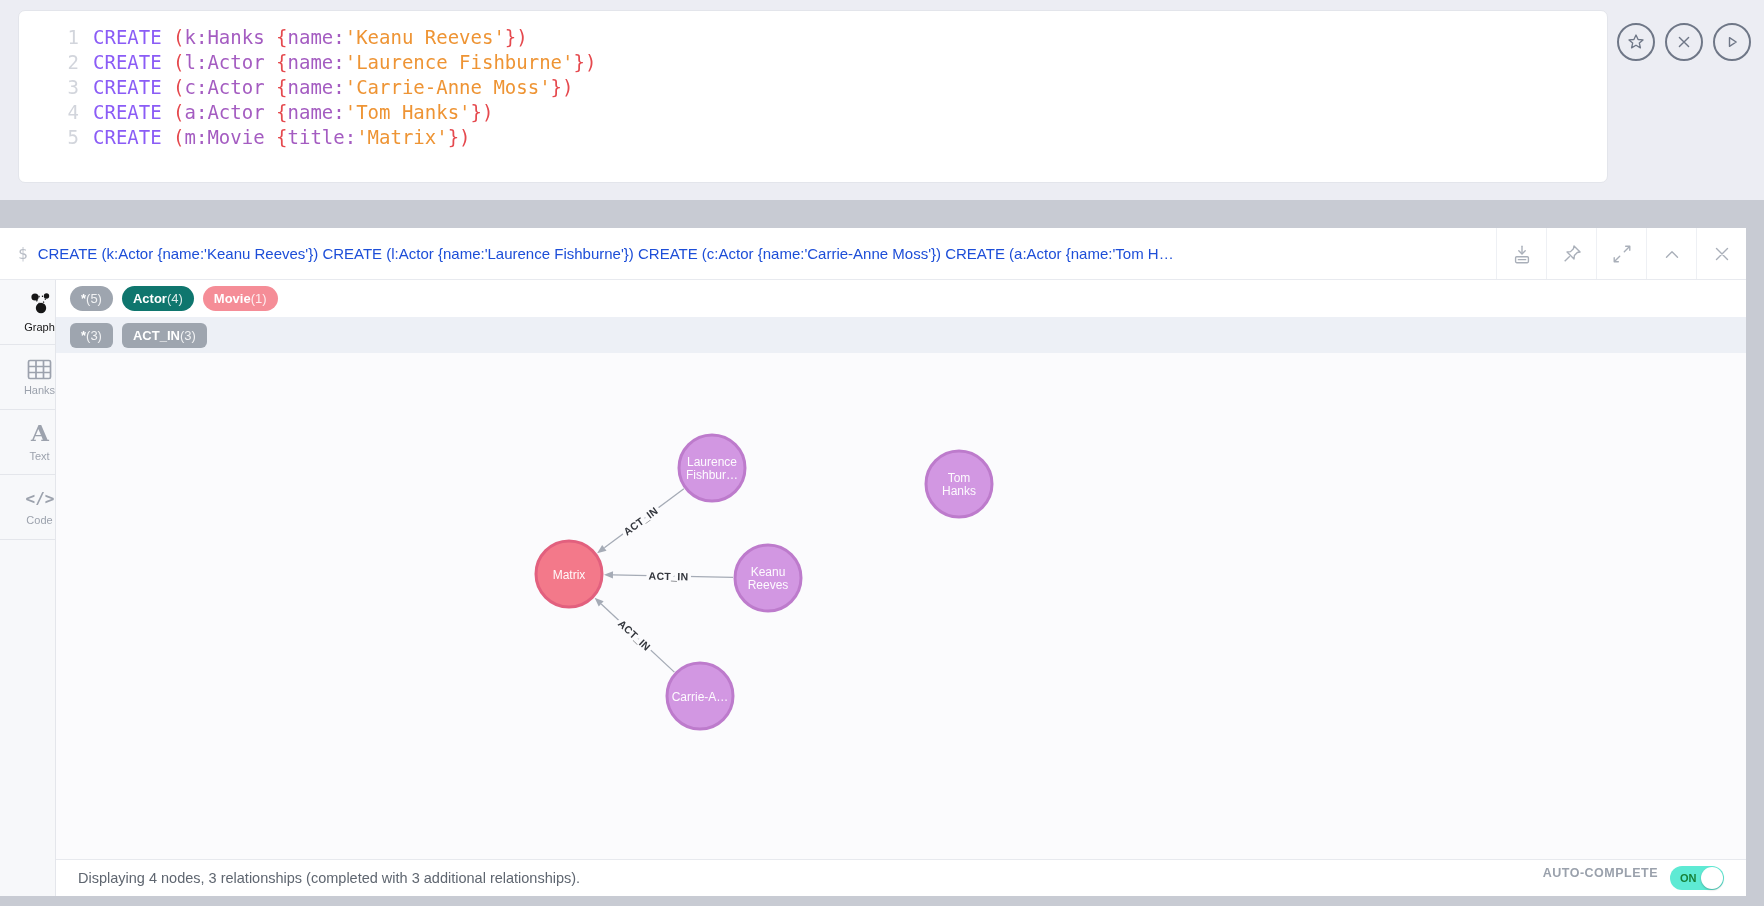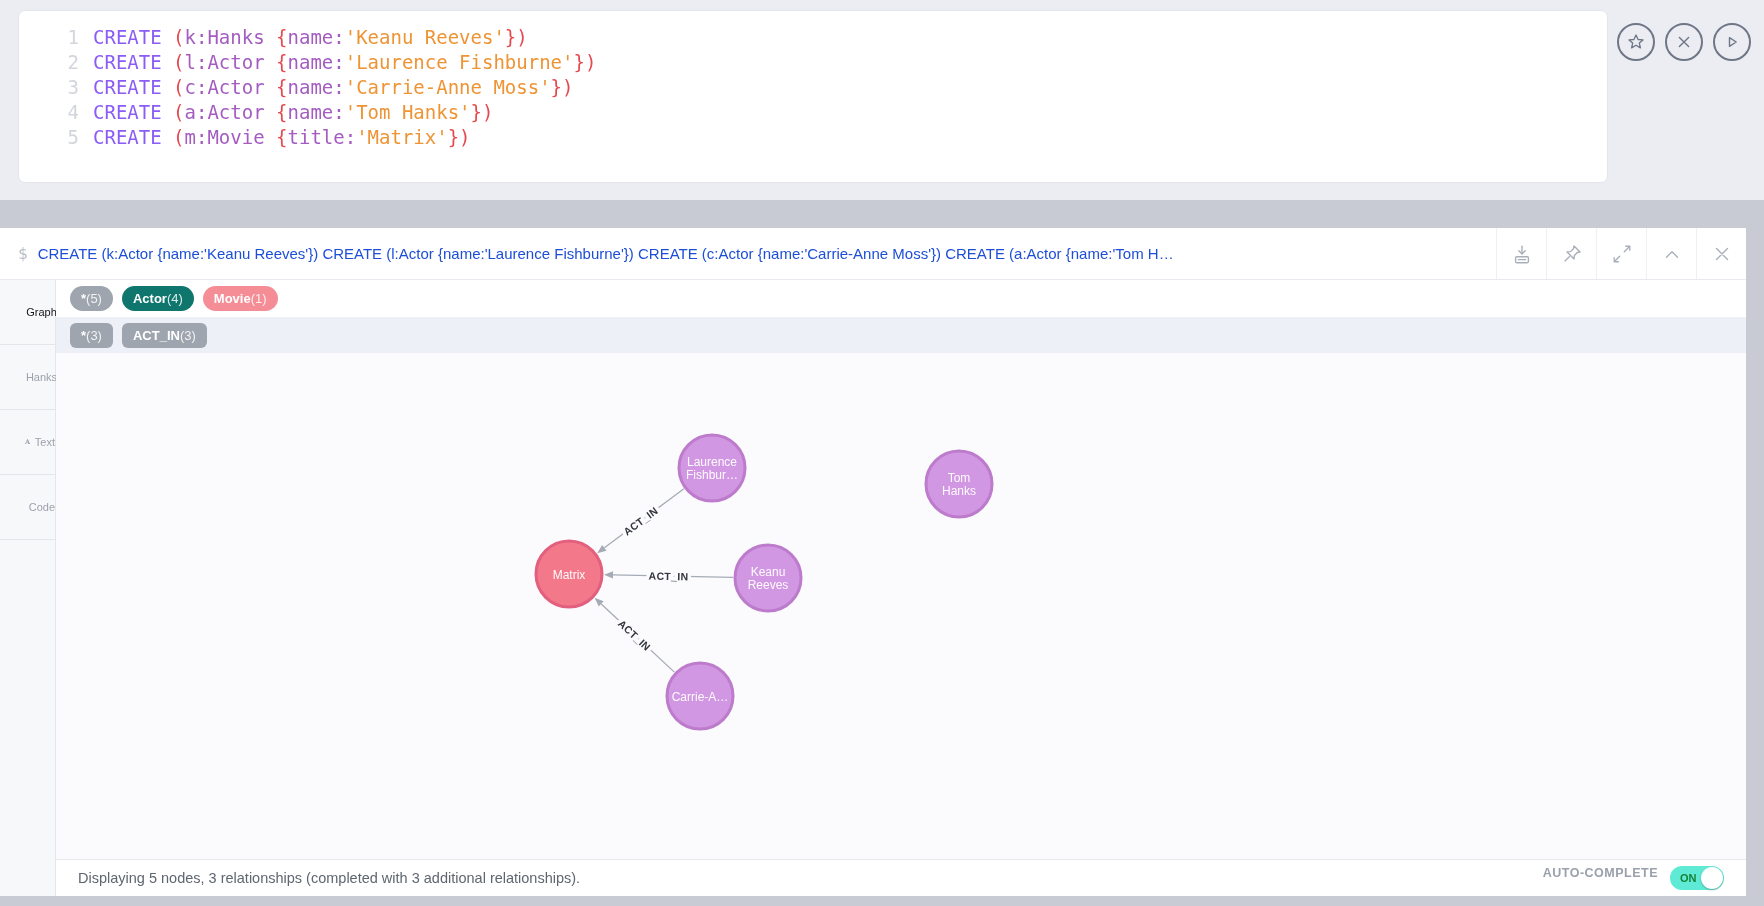--- a/index.html
+++ b/index.html
@@ -43,21 +43,21 @@
   .tool-btn {
     width:50px; height:100%; border:none; border-left:1px solid #EEF0F4; background:#fff;
     display:flex; align-items:center; justify-content:center; cursor:pointer; padding:0;
   }
 
   .frame-body { flex:1; display:flex; min-height:0; }
 
   
   .view-sidebar { flex:0 0 56px; width:56px; background:#F7F8FA; border-right:1px solid #E4E6EB; }
   .side-item {
-    height:65px; border-bottom:1px solid #E4E6EB; display:flex; flex-direction:row;
+    height:65px; border-bottom:1px solid #E4E6EB; display:flex; flex-direction:column;
     align-items:center; justify-content:center; gap:4px; cursor:pointer; color:#9CA2AD;padding-left:24px;
   }
   .side-item.active { color:#161616; }
   .side-label { font-size:11px; }
 
   
   .main-col { flex:1; display:flex; flex-direction:column; min-width:0; }
   .chip-row { display:flex; align-items:center; gap:9px; padding-left:14px; }
   .chip-row.nodes { flex:0 0 37px; background:#fff; }
   .chip-row.rels  { flex:0 0 36px; background:#EDF0F6; }
@@ -264,21 +264,21 @@
                   <text class="node-label" x="712" y="236">Reeves</text>
                 </g>
                 <g>
                   <circle cx="644" cy="343" r="33" fill="#D297E2" stroke="#BD7BCC" stroke-width="3"></circle>
                   <text class="node-label" x="644" y="347.5">Carrie-A…</text>
                 </g>
               </svg>
           </div>
 
           <div class="frame-footer">
-            <div class="status">Displaying 5 nodes, 3 relationships (completed with 3 additional relationships).</div>
+            <div class="status">Displaying 4 nodes, 3 relationships (completed with 3 additional relationships).</div>
             <div class="autocomplete">
               <span class="ac-label">AUTO-COMPLETE</span>
               <div class="toggle">
                 <span class="state">ON</span>
                 <div class="knob"></div>
               </div>
             </div>
           </div>
         </div>
       </div>

